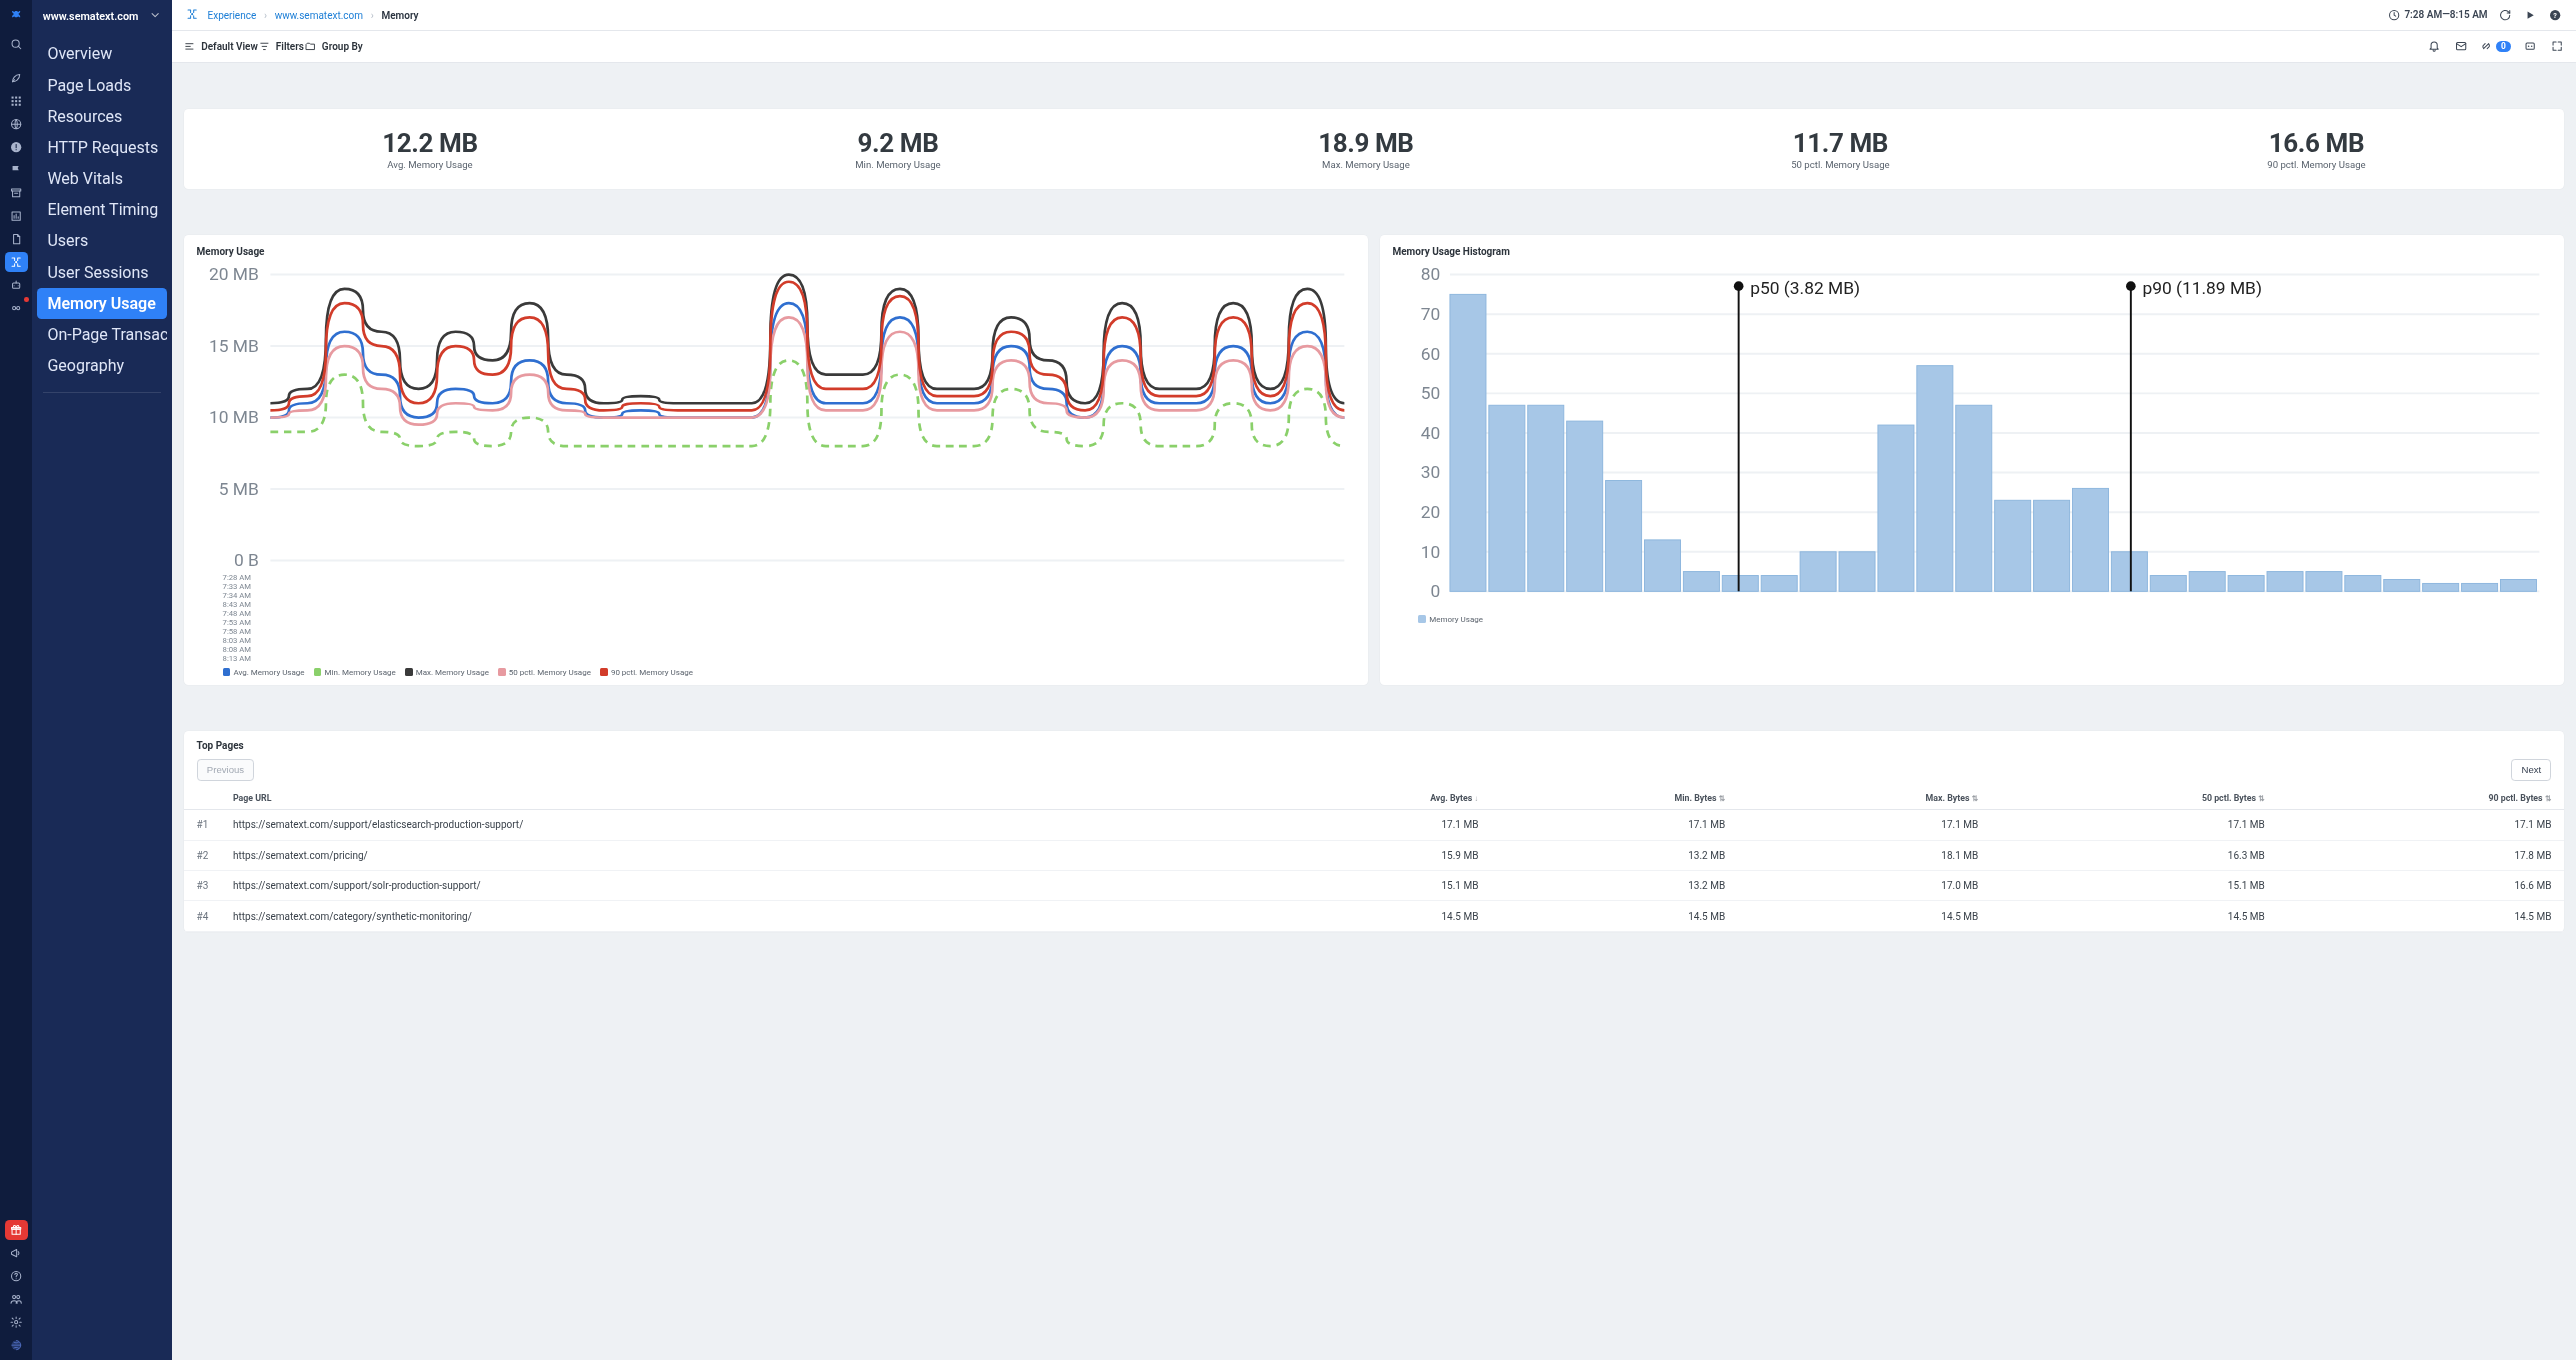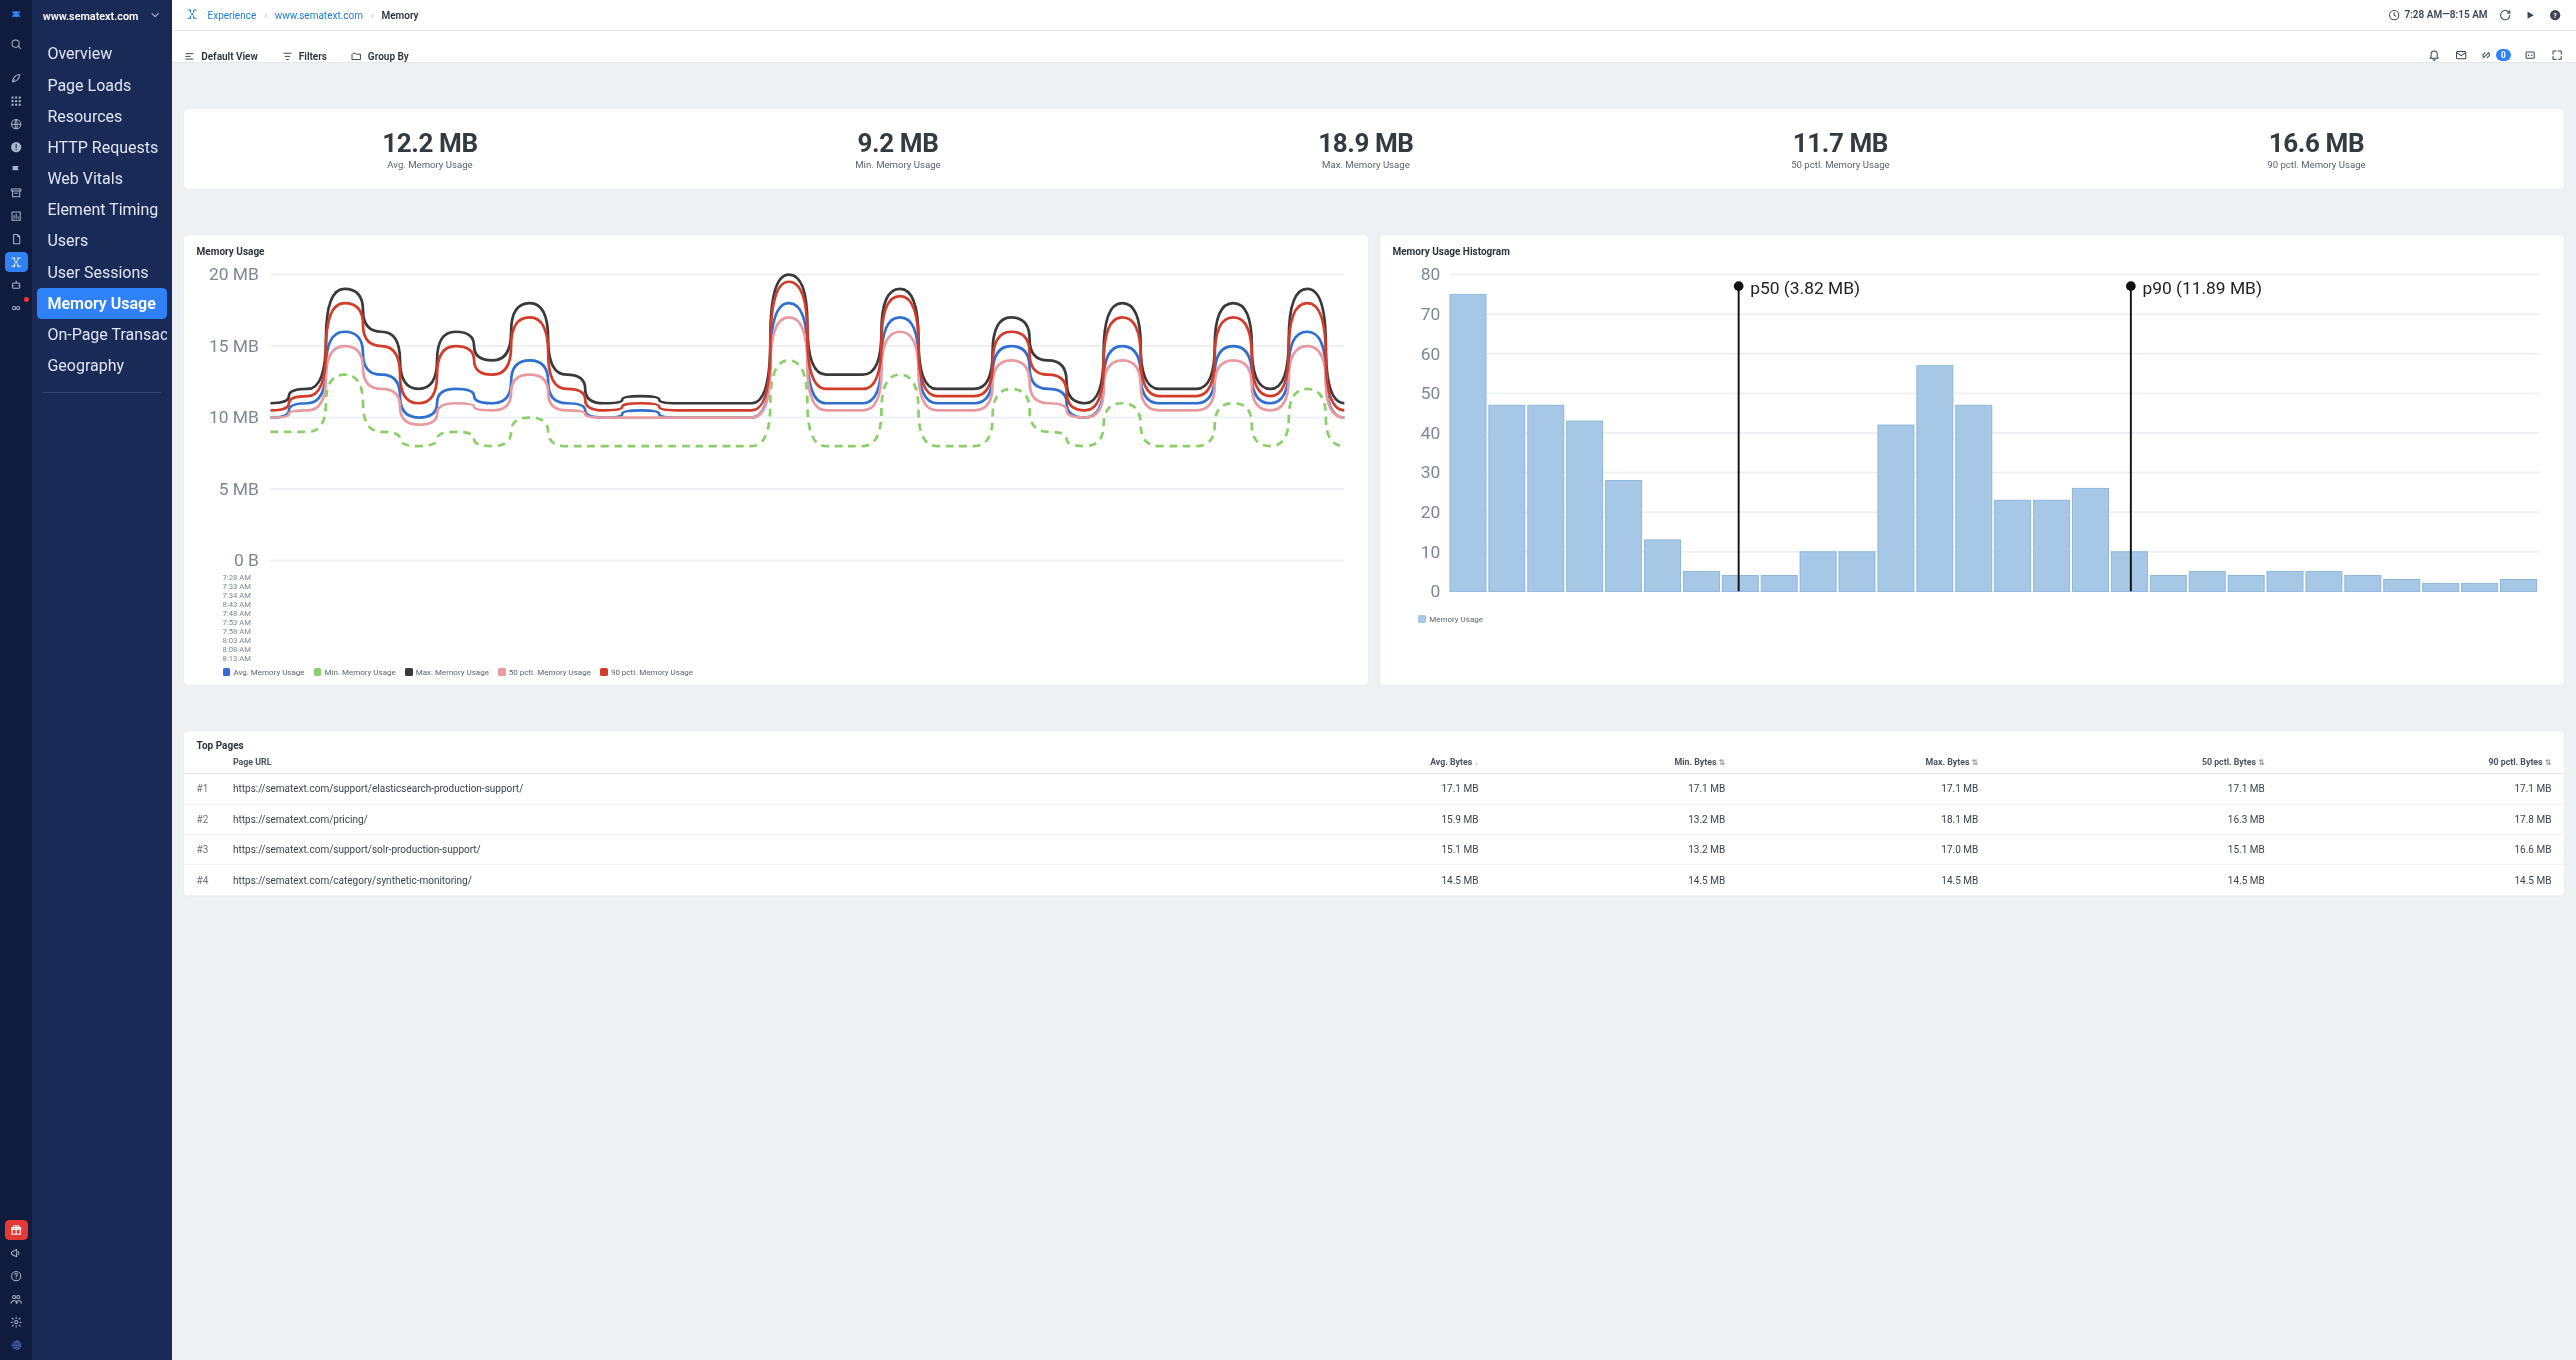--- a/index.html
+++ b/index.html
@@ -47,21 +47,21 @@
   .crumbs{display:flex;align-items:center;gap:7.7px;font-size:10px;}
   .crumbs a{color:var(--link);text-decoration:none;}
   .crumbs .sep{color:#b4bdc8;}
   .crumbs .cur{color:#2b3440;font-weight:600;}
   .topbar .grow{flex:1;}
   .tb-icons{display:flex;align-items:center;gap:10.8px;color:#3b4553;}
   .tb-icons .tim{display:flex;align-items:center;gap:4.6px;font-weight:600;}
   .tb-icon-btn{width:14px;height:14px;display:flex;align-items:center;justify-content:center;cursor:pointer;}
 
   
-  .toolbar{height:32px;background:#fff;display:flex;align-items:flex-end;padding:0 12.3px;gap:24px;border-bottom:0.8px solid var(--border);}
+  .toolbar{height:32px;background:#fff;display:flex;align-items:center;padding:0 12.3px;gap:1px;border-bottom:0.8px solid var(--border);}
   .tool{display:flex;align-items:center;gap:6.1px;color:#2c333b;font-weight:600;cursor:pointer;font-size:10px;}
   .tool svg{width:10.8px;height:10.8px;}
   .toolbar .grow{flex:1;}
   .rt-icons{display:flex;align-items:center;gap:12.3px;color:#3b4553;}
   .badge{background:var(--chip);color:#fff;border-radius:7.7px;font-size:8.4px;padding:0.8px 5.4px;font-weight:700;}
 
   
   .content{flex:1;overflow:auto;padding:12.3px;display:flex;flex-direction:column;gap:12.3px;}
 
   .card{background:#fff;border-radius:4.6px;box-shadow:0 0 0 0.8px rgba(0,0,0,0.02);margin-top:34px;}
@@ -473,20 +473,24 @@
             </svg>
           </div>
         <div class="legend" id="histo-lg">
             <span><span class="sw" style="background:#a7c7e7"></span>Memory Usage</span>
           </div>
       </div>
     </div>
 
     <div class="card toppages">
       <div class="head">Top Pages</div>
+      <div class="pager">
+        <button class="btn disabled">Previous</button>
+        <button class="btn">Next</button>
+      </div>
       <table>
         <thead>
             <tr id="thead-row">
               <th></th>
               <th>Page URL</th>
               <th>Avg. Bytes<span class="sort-ind">↓</span></th>
               <th>Min. Bytes<span class="sort-ind">⇅</span></th>
               <th>Max. Bytes<span class="sort-ind">⇅</span></th>
               <th>50 pctl. Bytes<span class="sort-ind">⇅</span></th>
               <th>90 pctl. Bytes<span class="sort-ind">⇅</span></th>

